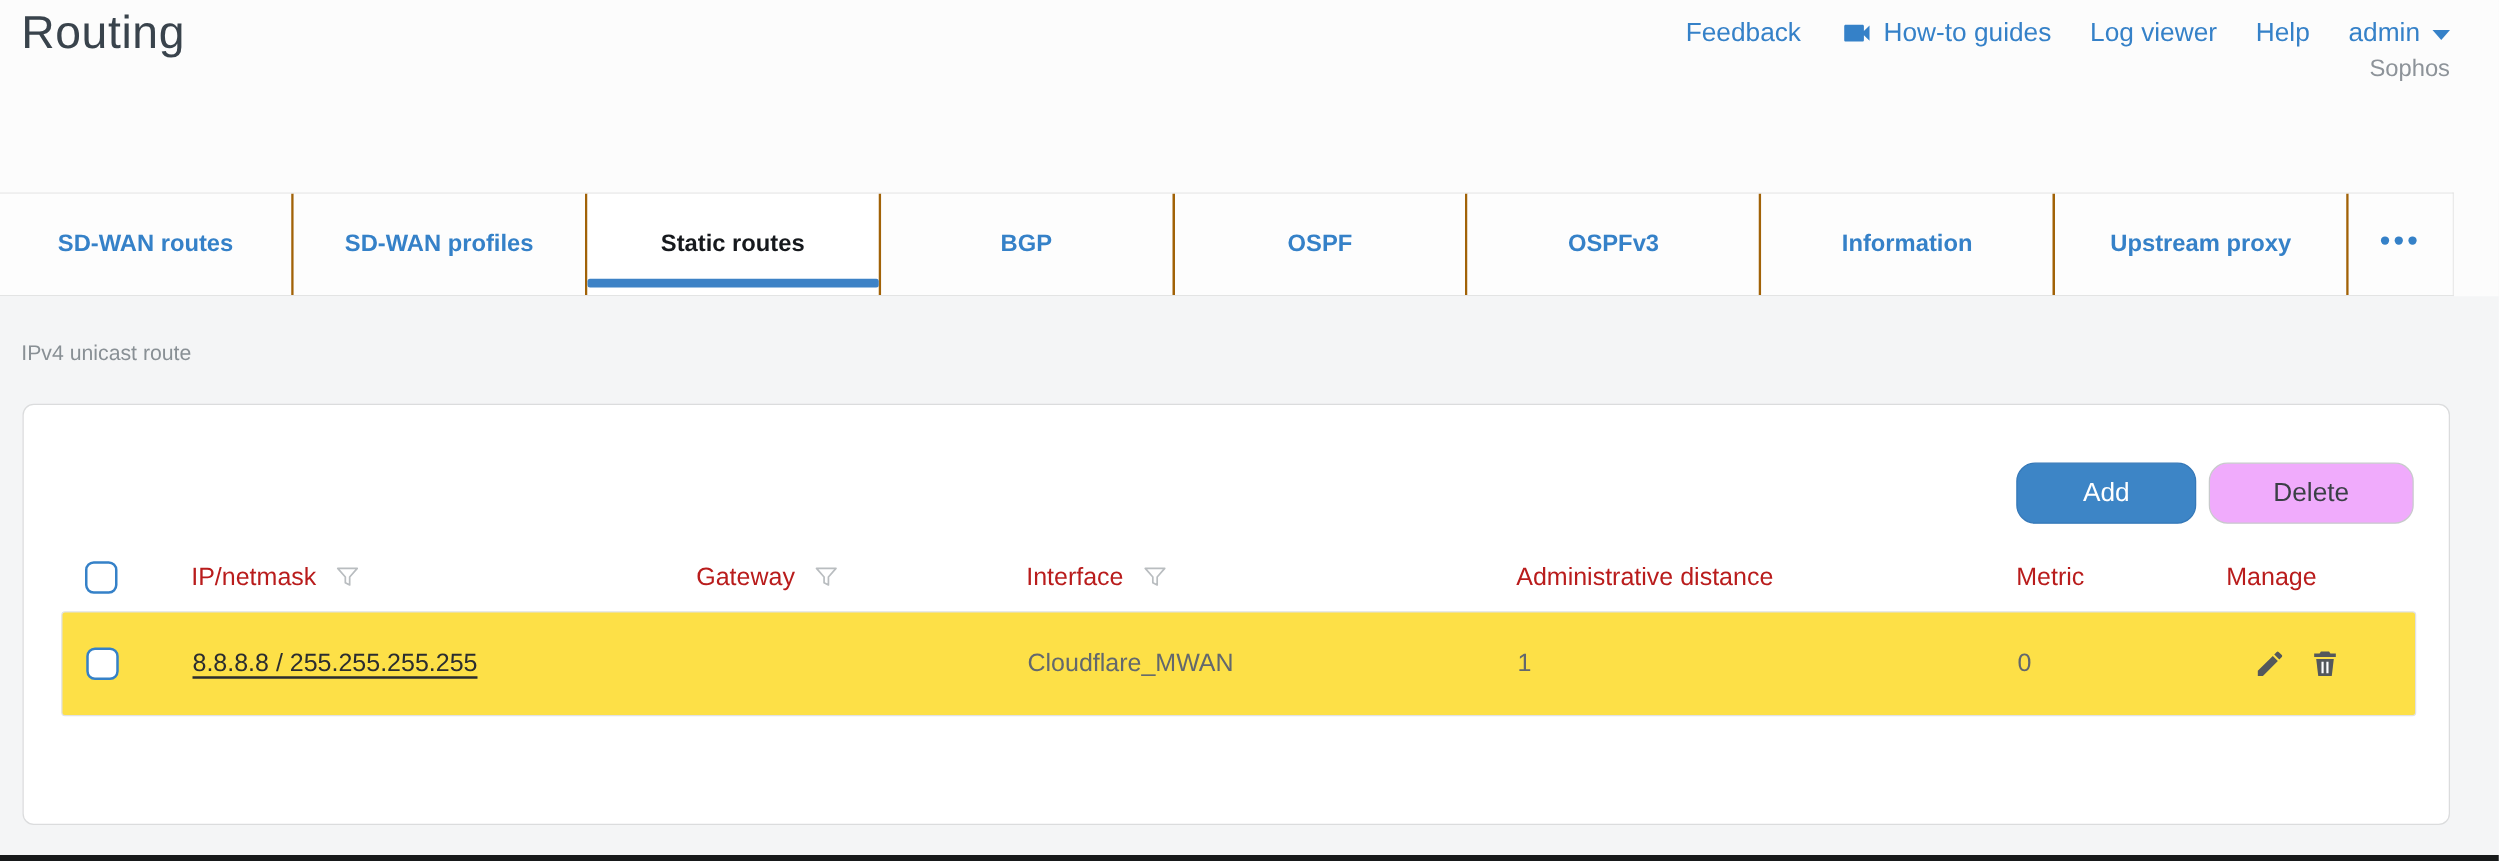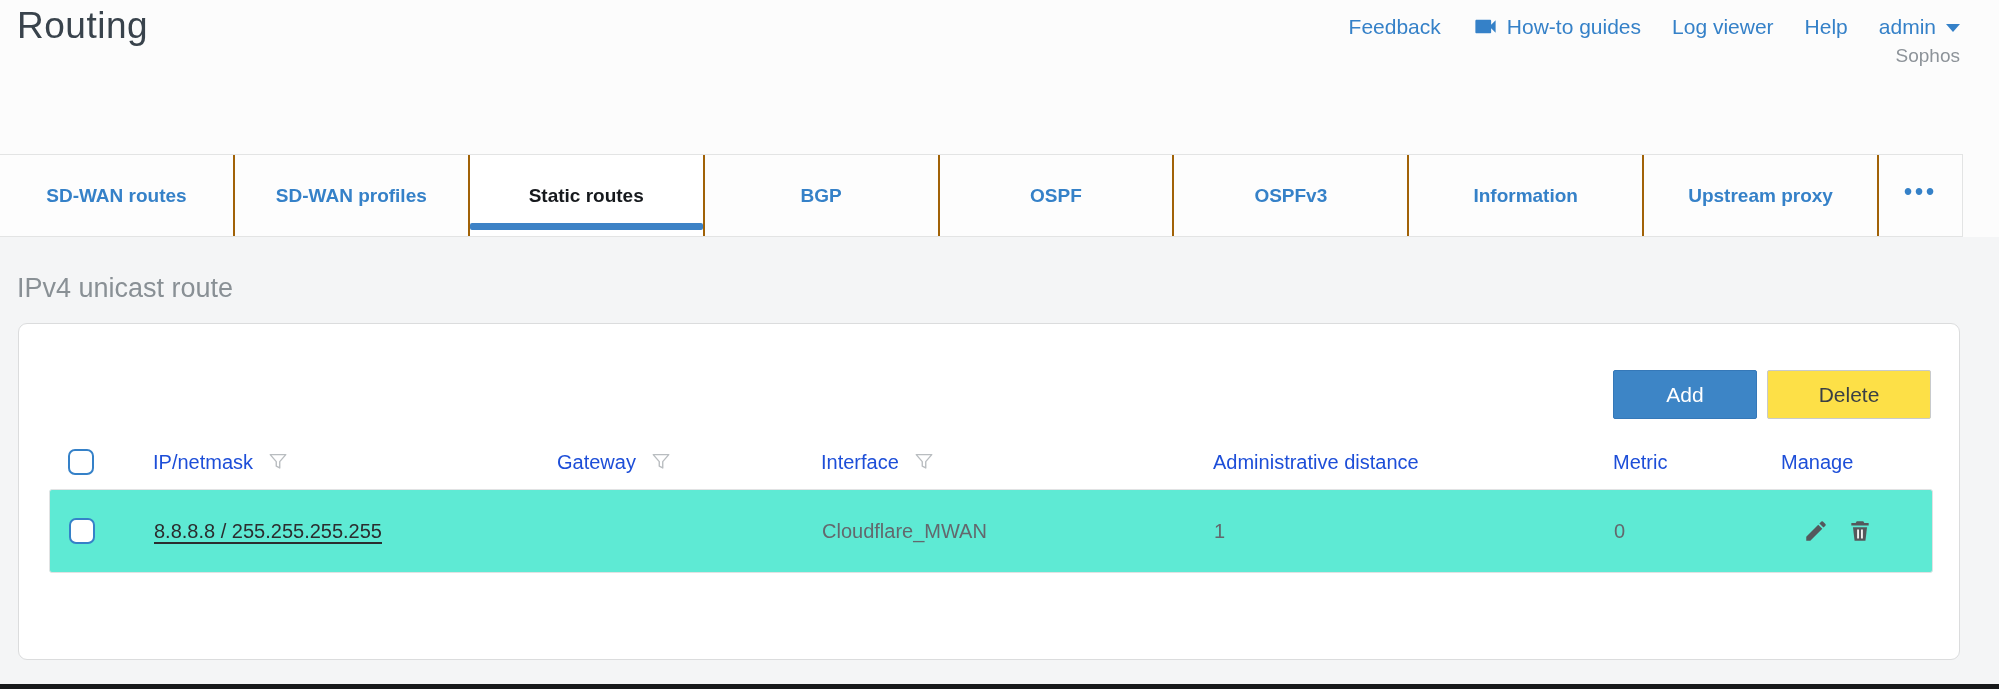--- a/index.html
+++ b/index.html
@@ -42,41 +42,41 @@
   .tab.active { background:#ffffff; color:#16191d; }
   .tab-underline { display:none; }
   .tab.active .tab-underline {
     display:block; position:absolute; left:0; right:0; bottom:6px; height:7px;
     background:#3d82c6; border-radius:2px;
   }
   .tab-more { flex:0 0 83px; font-size:23px; letter-spacing:3px; padding-bottom:6px; border-right:none; }
 
   
   .content { position:absolute; top:237px; left:0; width:100%; height:447px; background:#f4f5f6; }
-  .section-title { position:absolute; top:36px; left:17px; font-size:27px; font-weight:400; color:#899095; }
+  .section-title { position:absolute; top:36px; left:17px; font-size:17px; font-weight:400; color:#899095; }
 
   .route-card {
     position:absolute; top:86px; left:18px; width:1942px; height:337px;
     background:#ffffff; border:1px solid #dbdcdd; border-radius:9px;
   }
 
   .card-toolbar { position:absolute; top:46px; right:28px; display:flex; gap:10px; }
-  .btn { height:49px; border-radius:2px; font-size:21px; font-family:inherit; cursor:pointer; }
+  .btn { height:49px; border-radius:15px; font-size:21px; font-family:inherit; cursor:pointer; }
   .btn-add { width:144px; background:#3d85c6; border:1px solid #3578b8; color:#ffffff; }
-  .btn-delete { width:164px; background:#fde047; border:1px solid #c8cacc; color:#3a3f45; }
+  .btn-delete { width:164px; background:#f0abfc; border:1px solid #c8cacc; color:#3a3f45; }
 
   .route-grid {
     position:absolute; left:30px; width:1884px;
     display:grid; grid-template-columns:104px 404px 264px 392px 400px 168px 1fr;
     align-items:center;
   }
-  .grid-header { top:110px; height:56px; color:#1d4ed8; font-size:20px; }
+  .grid-header { top:110px; height:56px; color:#b91c1c; font-size:20px; }
   .grid-row {
     top:165px; height:84px;
-    border:1px solid #e1e2e3; border-radius:3px; background:#5eead4;
+    border:1px solid #e1e2e3; border-radius:3px; background:#fde047;
     color:#63686d; font-size:20px;
   }
   .col-head { display:flex; align-items:center; gap:14px; }
 
   .checkbox {
     width:26px; height:26px; margin-left:19px;
     border:2px solid #3581c8; border-radius:7px; background:#ffffff; cursor:pointer;
   }
 
   .funnel-icon { width:22px; height:22px; cursor:pointer; }

